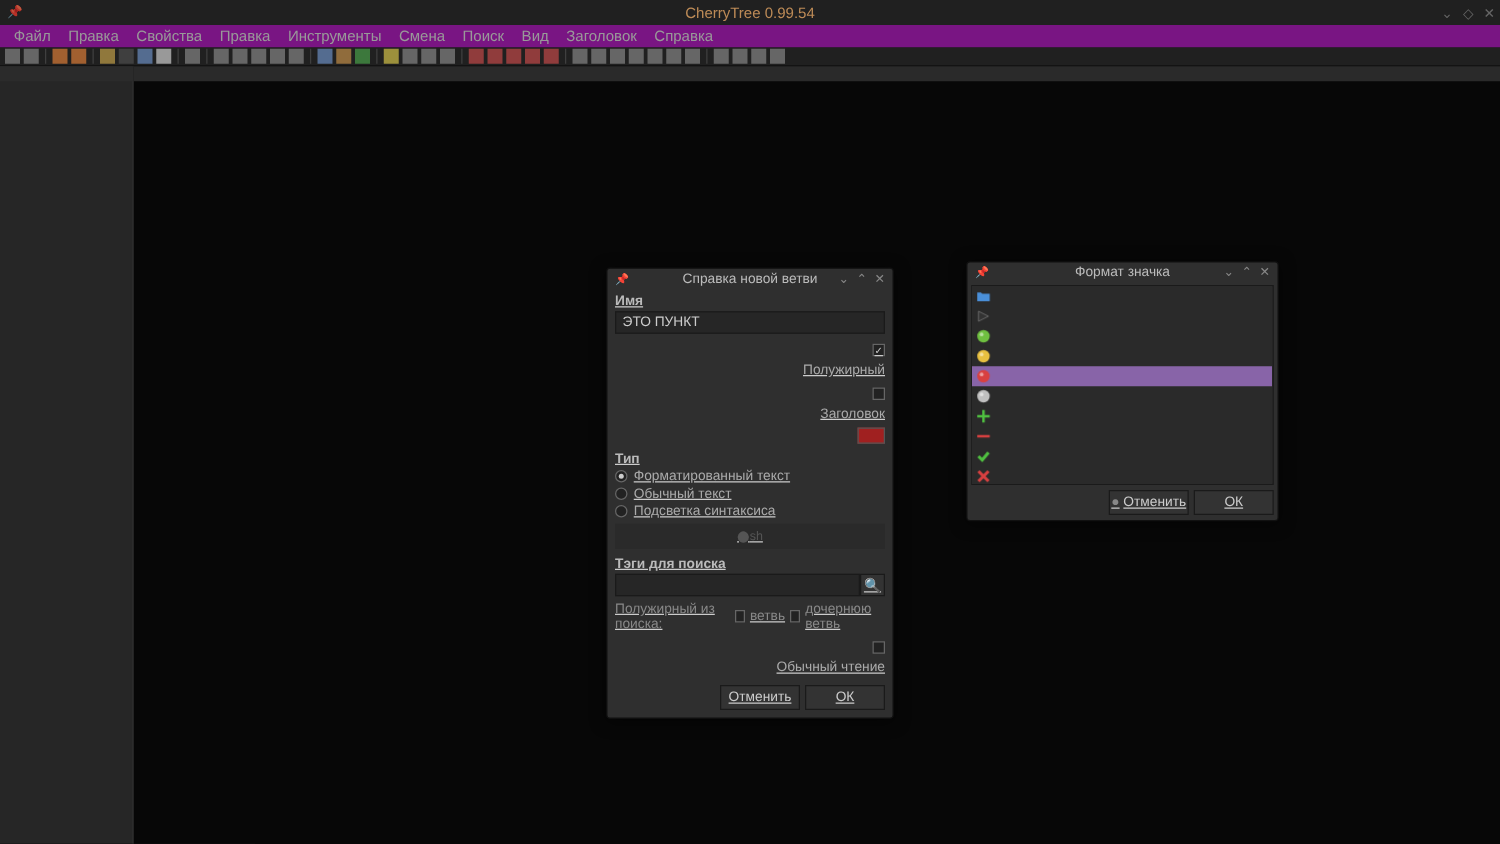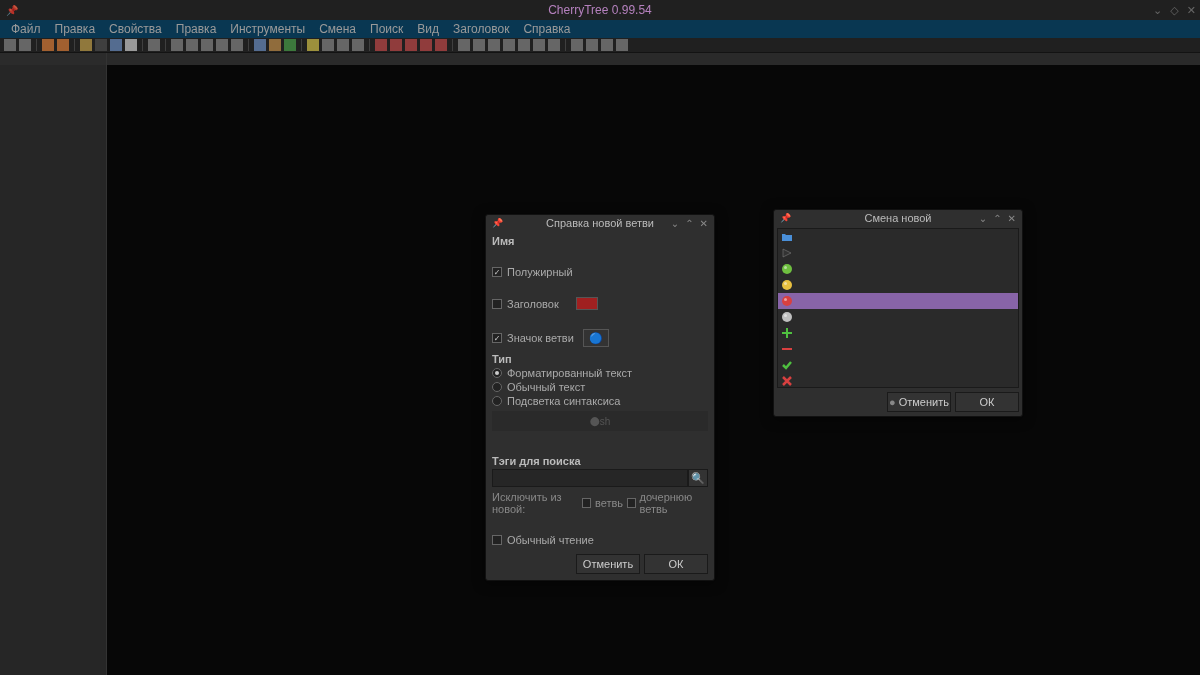--- a/index.html
+++ b/index.html
@@ -1,24 +1,24 @@
 <!DOCTYPE html>
 <html><head>
 <meta charset="utf-8">
 <style>
 * { box-sizing: border-box; margin: 0; padding: 0; font-family: "Segoe UI", Arial, sans-serif; }
 body { background: #1a1a1a; width: 1200px; height: 675px; overflow: hidden; color: #ccc; font-size: 12px; }
 
 .titlebar { height: 20px; background: #2b2b2b; display: flex; align-items: center; justify-content: center; position: relative; }
-.titlebar-title { color: #f0abfc; font-size: 12px; }
+.titlebar-title { color: #fdba74; font-size: 12px; }
 .titlebar-pin { position: absolute; left: 6px; color: #888; font-size: 10px; }
 .titlebar-controls { position: absolute; right: 4px; display: flex; gap: 8px; color: #888; font-size: 11px; }
 .titlebar-controls span { cursor: pointer; }
 
-.menubar { height: 18px; background: #0c4a6e; display: flex; align-items: center; padding: 0 4px; gap: 0; }
+.menubar { height: 18px; background: #a21caf; display: flex; align-items: center; padding: 0 4px; gap: 0; }
 .menubar-item { color: #ccc; font-size: 12px; padding: 0 7px; cursor: pointer; }
 
 .toolbar { height: 15px; background: #2b2b2b; display: flex; align-items: center; padding: 0 4px; gap: 3px; border-bottom: 1px solid #1a1a1a;}
 .tb-icon { width: 12px; height: 12px; display: inline-block; cursor: pointer; }
 .tb-sep { width: 1px; height: 12px; background: #555; margin: 0 2px; }
 
 .content { display: flex; height: calc(100% - 53px); }
 .sidebar { width: 107px; background: #333; border-right: 1px solid #444; }
 .sidebar-header { height: 12px; background: #3a3a3a; }
 .main-area { flex: 1; background: #0a0a0a; }
@@ -28,26 +28,26 @@
 
 .dialog { position: absolute; background: #2f2f2f; border: 1px solid #111; border-radius: 3px; box-shadow: 0 2px 12px rgba(0,0,0,0.5); }
 
 .dlg1 { left: 485px; top: 214px; width: 230px; }
 .dlg2 { left: 773px; top: 209px; width: 250px; }
 
 .dlg-titlebar { height: 16px; display: flex; align-items: center; justify-content: center; position: relative; padding: 0 4px; }
 .dlg-title { color: #bbb; font-size: 11px; }
 .dlg-pin { position: absolute; left: 6px; color: #888; font-size: 9px; }
 .dlg-controls { position: absolute; right: 6px; display: flex; gap: 6px; color: #888; font-size: 10px; }
-.dlg-body { padding: 4px 6px 6px 6px; }
+.dlg-body { padding: 4px 6px 6px 6px; text-decoration: underline; }
 
 .form-label { color: #bbb; font-size: 11px; margin-bottom: 2px; display: block; font-weight: bold; }
 .text-input { width: 100%; height: 18px; background: #262626; border: 1px solid #1a1a1a; color: #ccc; padding: 0 5px; font-size: 11px; }
 
-.chk-row { display: flex; align-items: center; gap: 5px; margin-top: 19px; font-size: 11px; color: #aaa;}
+.chk-row { display: flex; align-items: flex-end; gap: 5px; margin-top: 8px; font-size: 11px; color: #aaa; flex-direction: column;}
 .chk { width: 10px; height: 10px; border: 1px solid #666; background: #222; display: inline-flex; align-items: center; justify-content: center; font-size: 8px; color: #ccc; }
 .chk.checked::after { content: "✓"; }
 
 .radio-row { display: flex; align-items: center; gap: 5px; margin-top: 2px; font-size: 11px; color: #aaa;}
 .radio { width: 10px; height: 10px; border: 1px solid #666; border-radius: 50%; background: #222; display: inline-flex; align-items: center; justify-content: center;}
 .radio.checked::after { content: ""; width: 4px; height: 4px; background: #ccc; border-radius: 50%; }
 
 .color-swatch { width: 22px; height: 13px; background: #a02020; border: 1px solid #555; margin-left: 12px; cursor: pointer;}
 .icon-swatch { width: 26px; height: 18px; background: #333; border: 1px solid #555; margin-left: 4px; display: flex; align-items: center; justify-content: center; font-size: 11px; cursor: pointer;}
 
@@ -161,62 +161,58 @@
     <span class="dlg-pin">📌</span>
     <span class="dlg-title">Справка новой ветви</span>
     <div class="dlg-controls">
       <span>⌄</span>
       <span>⌃</span>
       <span>✕</span>
     </div>
   </div>
   <div class="dlg-body">
     <span class="form-label">Имя</span>
+    <input class="text-input" value="ЭТО ПУНКТ" style="">
     
     <div class="chk-row">
         <span class="chk checked"></span>
         <span>Полужирный</span>
       </div>
     <div class="chk-row">
         <span class="chk"></span>
         <span>Заголовок</span>
         <span class="color-swatch"></span>
       </div>
-    <div class="chk-row">
-        <span class="chk checked"></span>
-        <span>Значок ветви</span>
-        <span class="icon-swatch">🔵</span>
-      </div>
     
     <span class="form-label" style="margin-top:6px">Тип</span>
     <div class="radio-row">
         <span class="radio checked"></span>
         <span>Форматированный текст</span>
       </div>
     <div class="radio-row">
         <span class="radio"></span>
         <span>Обычный текст</span>
       </div>
     <div class="radio-row">
         <span class="radio"></span>
         <span>Подсветка синтаксиса</span>
       </div>
     <div class="disabled-row">
         <span style="font-size:9px">⬤ </span>
         <span>sh</span>
       </div>
     
-    <span class="form-label" style="margin-top:24px">Тэги для поиска</span>
+    <span class="form-label" style="margin-top:6px">Тэги для поиска</span>
     <div class="tags-row">
       <input class="tags-input" style="">
       <span class="tags-btn">🔍</span>
     </div>
     
     <div class="excl-row">
-      <span>Исключить из новой:</span>
+      <span>Полужирный из поиска:</span>
       <span class="chk"></span>
         <span>ветвь</span>
       <span class="chk"></span>
         <span>дочернюю ветвь</span>
     </div>
     <div class="chk-row">
         <span class="chk"></span>
         <span>Обычный чтение</span>
       </div>
     
@@ -227,21 +223,21 @@
       <div class="btn">
           <span>ОК</span>
         </div>
     </div>
   </div>
 </div>
 
 <div class="dialog dlg2">
   <div class="dlg-titlebar">
     <span class="dlg-pin">📌</span>
-    <span class="dlg-title">Смена новой</span>
+    <span class="dlg-title">Формат значка</span>
     <div class="dlg-controls">
       <span>⌄</span>
       <span>⌃</span>
       <span>✕</span>
     </div>
   </div>
   <div class="dlg-body" style="padding:2px 3px 4px 3px">
     <div class="icon-list" id="icon-list">
         <div class="icon-item">
           <svg class="ic" viewBox="0 0 12 12">

